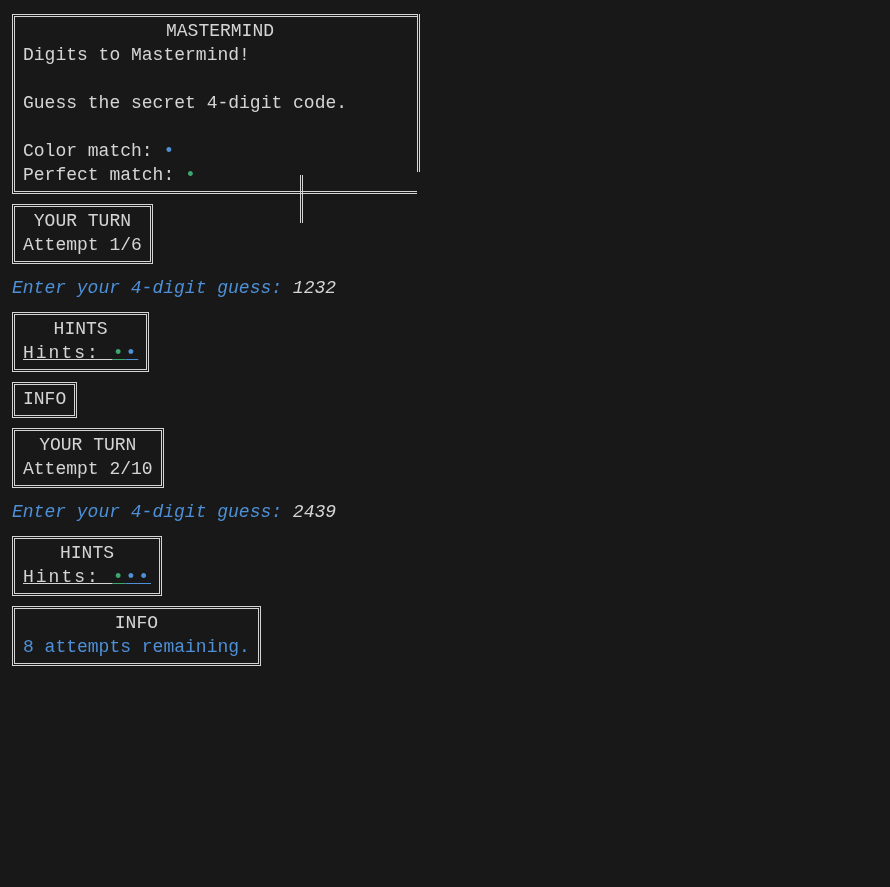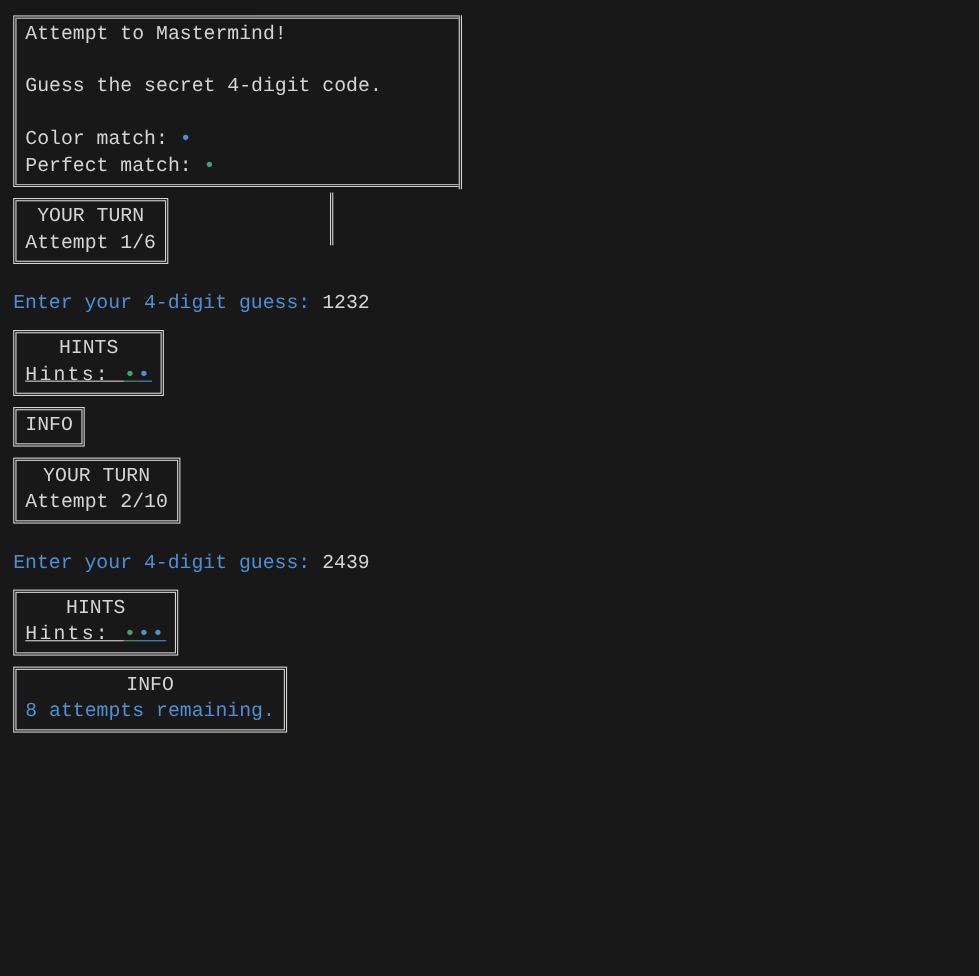--- a/index.html
+++ b/index.html
@@ -27,21 +27,22 @@
     position: relative;
     vertical-align: top;
   }
 
   .panel .title {
     text-align: center;
     white-space: pre;
   }
 
   .prompt-line {
-    margin: 18px 0 8px 0;
+    margin: 6px 0 8px 0;
+    font-style: italic;
   }
   .blue { color: #4e8fd6; }
   .green { color: #3fa66f; }
   .white { color: #d4d4d4; }
 
   
   .intro {
     width: 394px;
     border-right: none;
     padding-right: 0;
@@ -67,21 +68,22 @@
 </style>
 </head>
 <body>
 
 
 
 
 <div class="panel intro">
   <div class="intro-top-right"></div>
   <div class="intro-inner-right"></div>
-  <div>Attempt to Mastermind!</div>
+  <div class="title">MASTERMIND</div>
+  <div>Digits to Mastermind!</div>
   <div>&nbsp;</div>
   <div>Guess the secret 4-digit code.</div>
   <div>&nbsp;</div>
   <div>
     <span>Color match: </span><span class="blue">•</span>
   </div>
   <div>
     <span>Perfect match: </span><span class="green">•</span>
   </div>
 </div>

